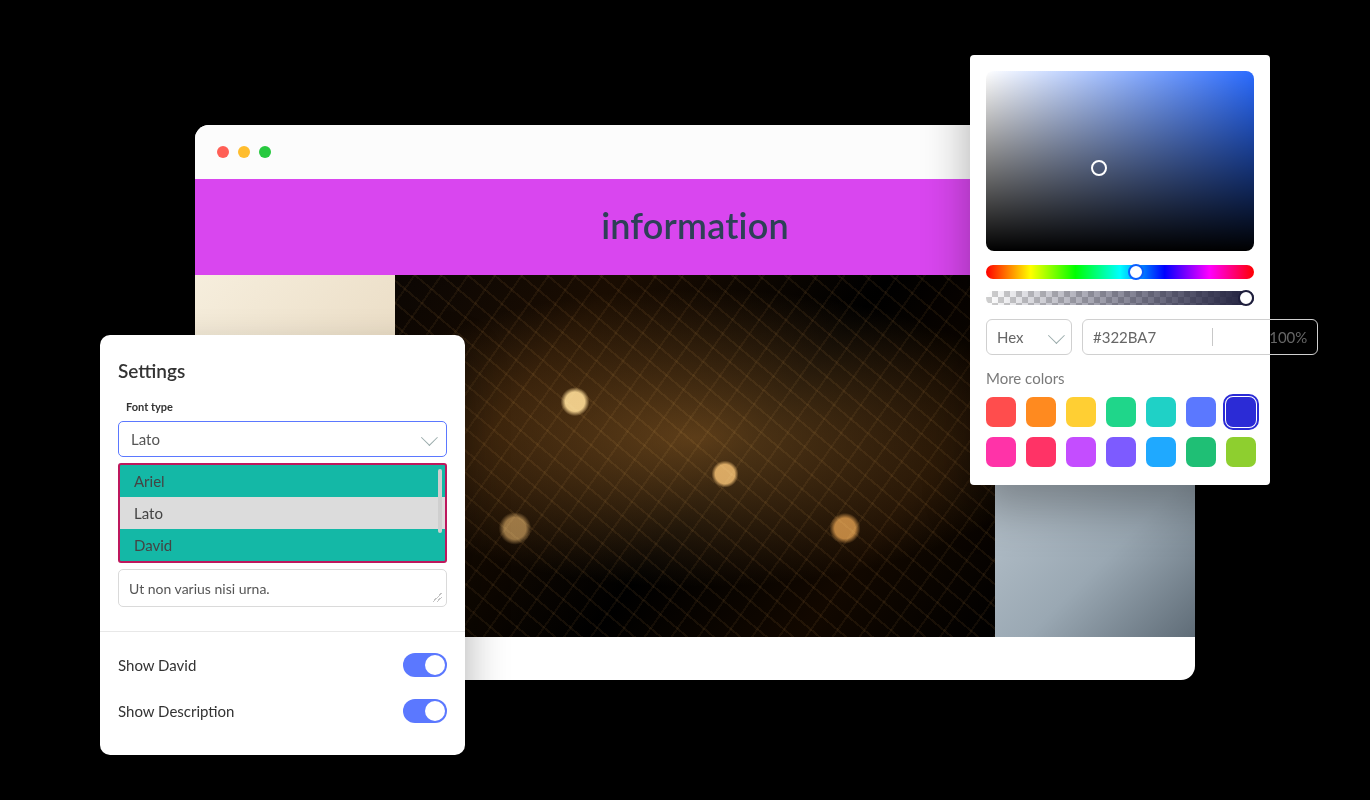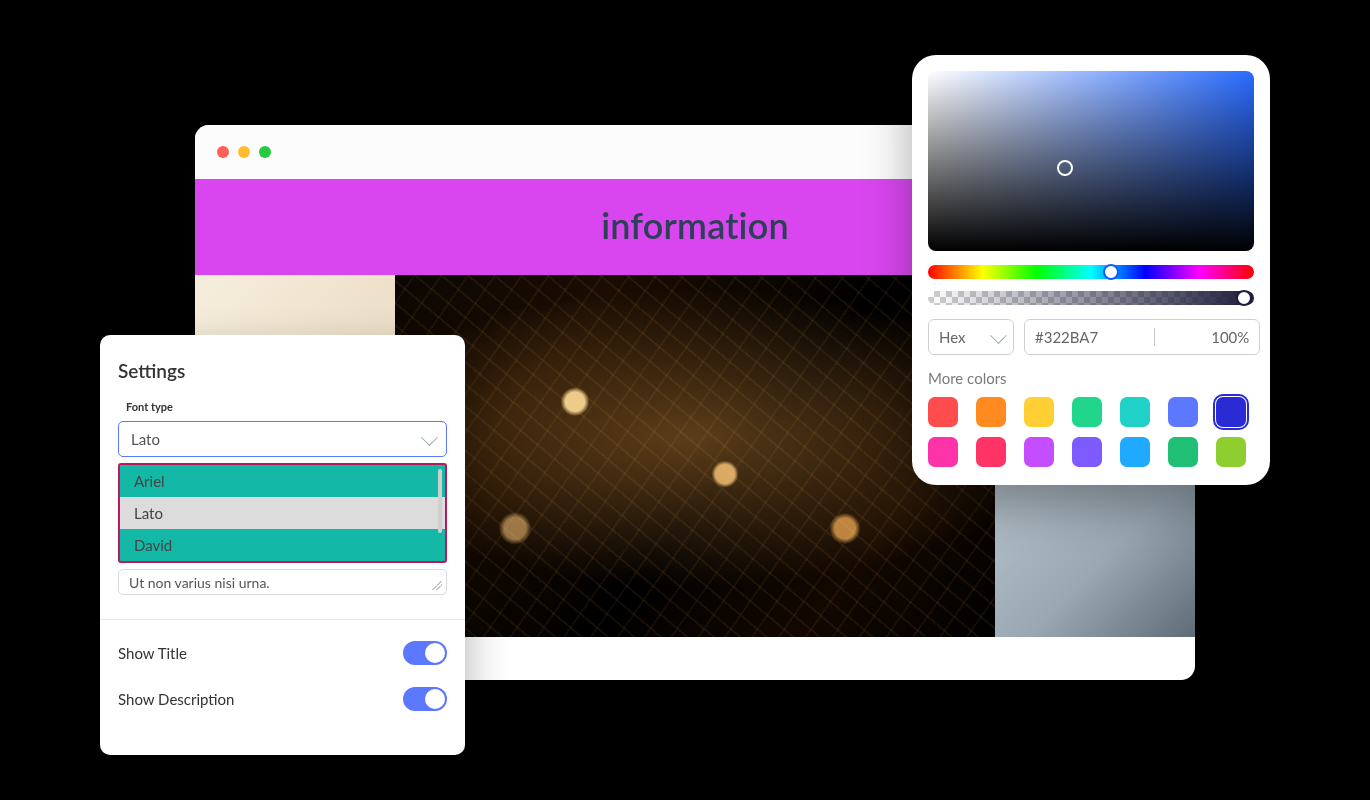--- a/index.html
+++ b/index.html
@@ -67,37 +67,37 @@
     margin-top:6px; border:2px solid #be185d; border-radius:3px; overflow:hidden;
     background:#14b8a6; position:relative;
   }
   .dropdown::after{ 
     content:""; position:absolute; right:3px; top:4px; width:4px; height:64px;
     background:#cfcfcf; border-radius:3px;
   }
   .dd-item { padding:7px 14px; font-size:15px; color:#444; cursor:pointer;}
   .dd-item:hover, .dd-item.active { background:#dcdcdc; }
   .textbox {
-    margin-top:6px; width:100%; height:26px; border:1px solid #dadada; border-radius:5px;
+    margin-top:6px; width:100%; height:38px; border:1px solid #dadada; border-radius:5px;
     background:#fff; padding:7px 10px; font-size:14px; color:#555; resize:none;
     display:flex; align-items:center; position:relative;
   }
   .textbox::after{content:""; position:absolute; right:4px; bottom:4px; width:10px; height:10px;
     background:linear-gradient(135deg,transparent 50%,#c4c4c4 50% 58%,transparent 58% 70%,#c4c4c4 70% 78%,transparent 78%);}
   .divider { height:1px; background:#e8e8e8; margin:24px -18px 10px; }
   .row { display:flex; align-items:center; justify-content:space-between; height:46px; font-size:15px; color:#333;}
   .toggle { width:44px; height:24px; background:#5b78ff; border-radius:12px; position:relative; cursor:pointer;}
   .toggle::after{content:""; position:absolute; right:2px; top:2px; width:20px; height:20px; background:#fff; border-radius:50%;}
 
   
   .picker {
     position:absolute;
     right:100px; top:55px;
-    width:358px;
-    background:#fff; border-radius:24px;
+    width:300px;
+    background:#fff; border-radius:4px;
     box-shadow:0 22px 48px rgba(0,0,0,.32);
     padding:16px 16px 18px;
   }
   .sv {
     width:100%; height:180px; border-radius:8px; position:relative; cursor:crosshair;
     background:
       linear-gradient(to top,#000,transparent),
       linear-gradient(to right,#fff,transparent),
       #2a6bff;
   }
@@ -168,21 +168,21 @@
     <div class="dd-item">David</div>
   </div>
 
   <div class="textbox">
     <span>Ut non varius nisi urna.</span>
   </div>
 
   <div class="divider"></div>
 
   <div class="row">
-    <span>Show Title</span>
+    <span>Show David</span>
     <span class="toggle"></span>
   </div>
   <div class="row">
     <span>Show Description</span>
     <span class="toggle"></span>
   </div>
 </div>
 
 <div class="picker">
   <div class="sv">

